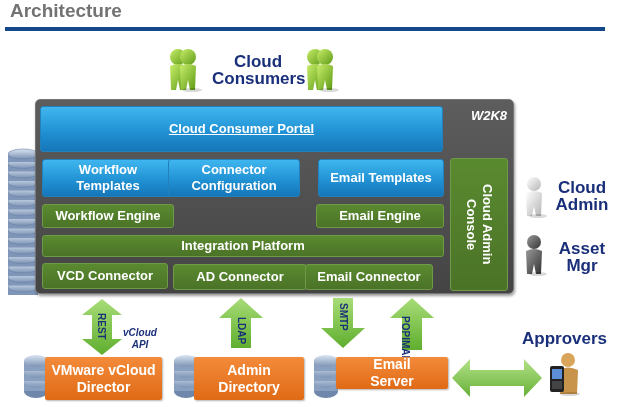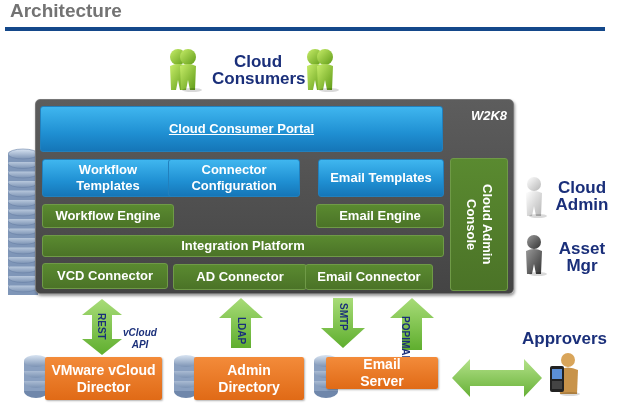--- a/index.html
+++ b/index.html
@@ -259,21 +259,21 @@
 
 <svg style="position:absolute;left:314px;top:355px" width="24" height="46" viewBox="0 0 24 46">
   <ellipse cx="12" cy="36" rx="12" ry="7" fill="#6f87ab"></ellipse>
   <rect x="0" y="26" width="24" height="10" fill="#8aa0c0"></rect>
   <ellipse cx="12" cy="26" rx="12" ry="7" fill="url(#disk)"></ellipse>
   <rect x="0" y="16" width="24" height="10" fill="#8aa0c0"></rect>
   <ellipse cx="12" cy="16" rx="12" ry="7" fill="url(#disk)"></ellipse>
   <rect x="0" y="6" width="24" height="10" fill="#8aa0c0"></rect>
   <ellipse cx="12" cy="6" rx="12" ry="6" fill="url(#disk)"></ellipse>
 </svg>
-<div class="orange" style="left:326px;top:357px;width:112px;height:32px;">
+<div class="orange" style="left:336px;top:357px;width:112px;height:32px;">
   <div>
       <div>Email</div>
       <div>Server</div>
     </div>
 </div>
 
 <div class="lbl" style="left:522px;top:330px;width:80px;">Approvers</div>
 <svg style="position:absolute;left:546px;top:352px" width="36" height="44" viewBox="0 0 36 44">
   <ellipse cx="22" cy="8" rx="7" ry="7" fill="#d9a55a"></ellipse>
   <path d="M12 18 Q22 13 32 18 L31 42 L14 42 Z" fill="#c8934a"></path>

